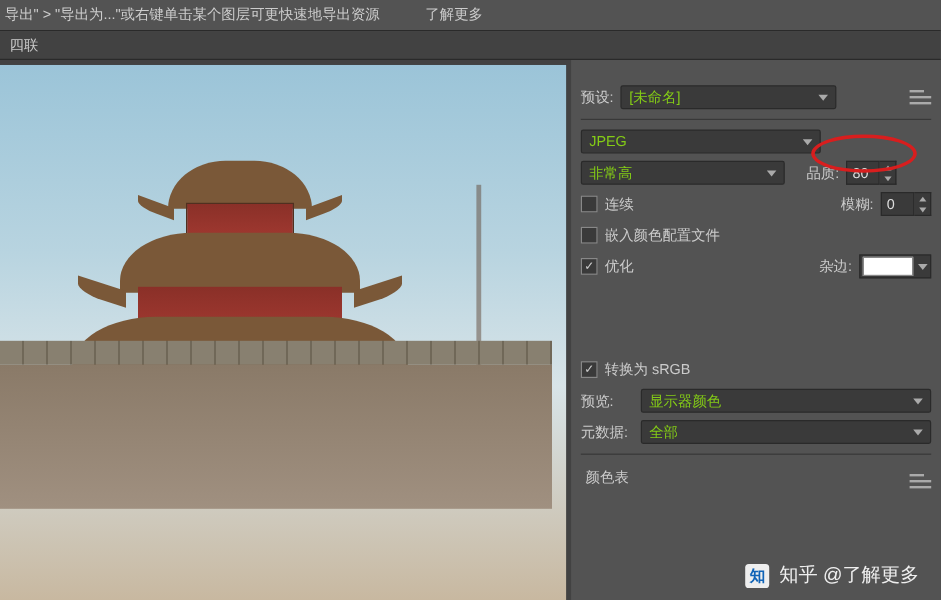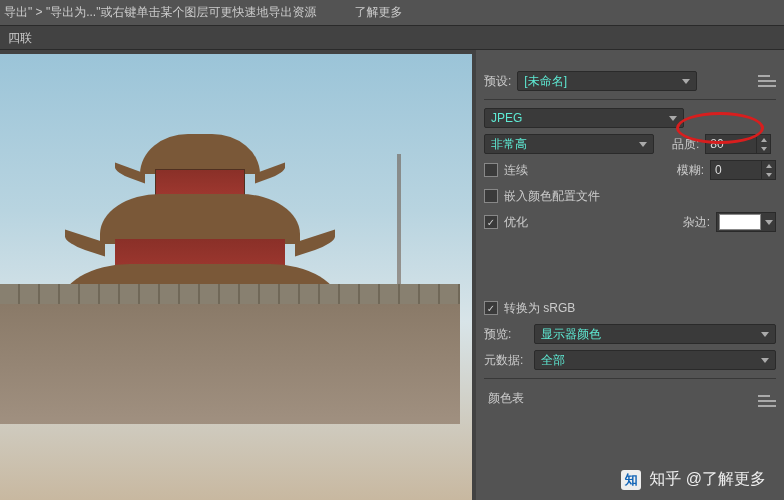--- a/index.html
+++ b/index.html
@@ -39,36 +39,36 @@
 .tree { position:absolute; right:10px; top:100px; width:120px; height:200px; opacity:0.5; }
 .tree::before{content:"";position:absolute;left:55px;top:0;width:4px;height:200px;background:#604838;}
 
 .right-panel { width: 308px; background: #535353; padding: 19px 8px; }
 .panel-sep { border-top: 1px solid #383838; margin: 6px 0; }
 
 .row { display: flex; align-items: center; height: 24px; margin-bottom: 2px; }
 .lbl { color: #ccc; font-size: 12px; margin-right: 6px; }
 .lbl-right { text-align: right; }
 
-.dropdown { background: #3a3a3a; border: 1px solid #2a2a2a; border-radius: 2px; height: 20px; display: flex; align-items: center; padding: 0 6px; color: #5eead4; font-size: 12px; position: relative; }
+.dropdown { background: #3a3a3a; border: 1px solid #2a2a2a; border-radius: 2px; height: 20px; display: flex; align-items: center; padding: 0 6px; color: #84cc16; font-size: 12px; position: relative; }
 .dropdown::after { content: ""; position: absolute; right: 6px; top: 7px; border-left: 4px solid transparent; border-right: 4px solid transparent; border-top: 5px solid #aaa; }
 .dd-wide { width: 180px; }
 
 .checkbox { width: 14px; height: 14px; border: 1px solid #888; background: #3a3a3a; margin-right: 6px; display: flex; align-items: center; justify-content: center; font-size: 10px; color: #ccc; }
 .checked::before { content: "✓"; }
 
 .colorswatch { width: 42px; height: 16px; background: #fff; border: 1px solid #888; }
 .colorswatch-wrap { display:flex; align-items:center; border:1px solid #2a2a2a; background:#3a3a3a; height:20px; padding:0 2px;}
 .colorswatch-wrap::after { content:""; margin-left:4px; border-left: 4px solid transparent; border-right: 4px solid transparent; border-top: 5px solid #aaa; }
 
 .menu-icon { width: 18px; height: 12px; margin-left: auto; display: flex; flex-direction: column; justify-content: space-between; cursor: pointer; }
 .menu-icon span { height: 2px; background: #aaa; }
 .menu-icon span:first-child { width: 12px; }
 
-.quality-input { width: 52px; height: 20px; background: #3a3a3a; border: 1px solid #2a2a2a; color: #ddd; font-size: 12px; padding: 0 4px; display:flex; align-items:center;}
+.quality-input { width: 28px; height: 20px; background: #3a3a3a; border: 1px solid #2a2a2a; color: #ddd; font-size: 12px; padding: 0 4px; display:flex; align-items:center;}
 .spinner-arrows { width: 14px; height: 20px; background:#3a3a3a; border:1px solid #2a2a2a; border-left:none; display:flex; flex-direction:column;}
 .spinner-arrows div{flex:1; display:flex;align-items:center;justify-content:center;}
 .spinner-arrows div::before{content:"";border-left:3px solid transparent;border-right:3px solid transparent;}
 .spinner-arrows div:first-child::before{border-bottom:4px solid #aaa;}
 .spinner-arrows div:last-child::before{border-top:4px solid #aaa;}
 
 .ellipse-highlight { position: absolute; right: 20px; top: 112px; width: 88px; height: 32px; border: 3px solid #d81e1e; border-radius: 50%; pointer-events: none; }
 
 .watermark { position: absolute; right: 18px; bottom: 10px; color: #fff; font-size: 16px; opacity: 0.9; display:flex; align-items:center; }
 .watermark-icon { width: 20px; height: 20px; background: #fff; color: #0a66c2; border-radius: 3px; display:flex; align-items:center; justify-content:center; font-weight:bold; font-size:13px; margin-right:8px;}

